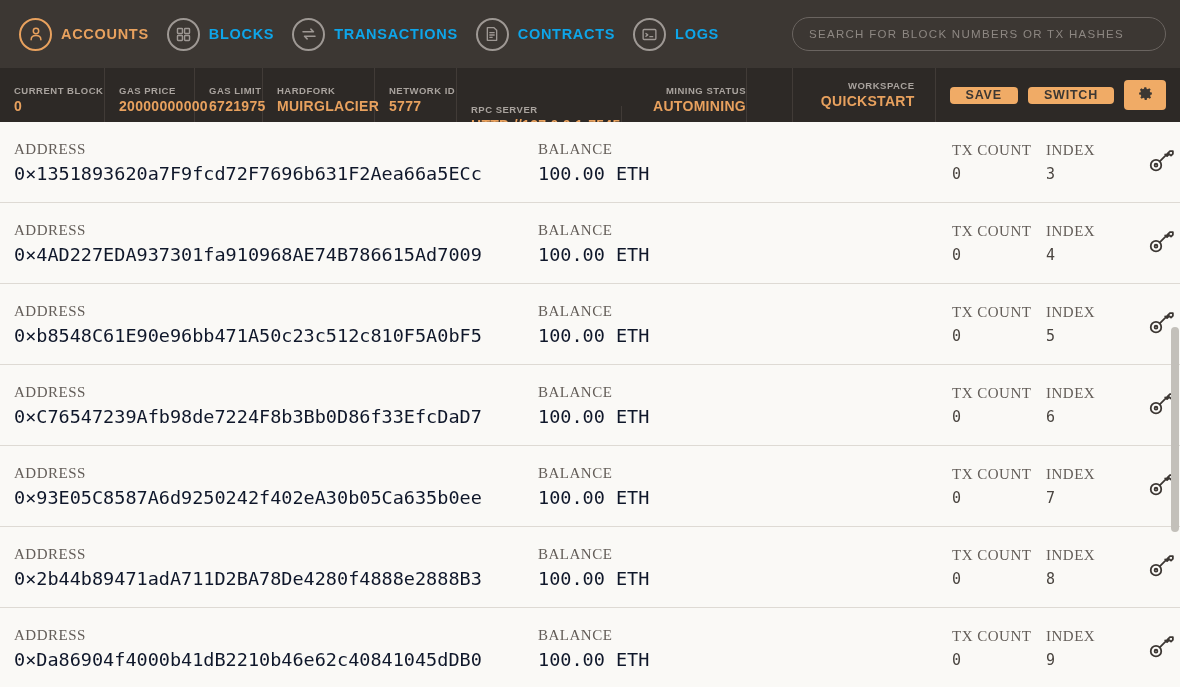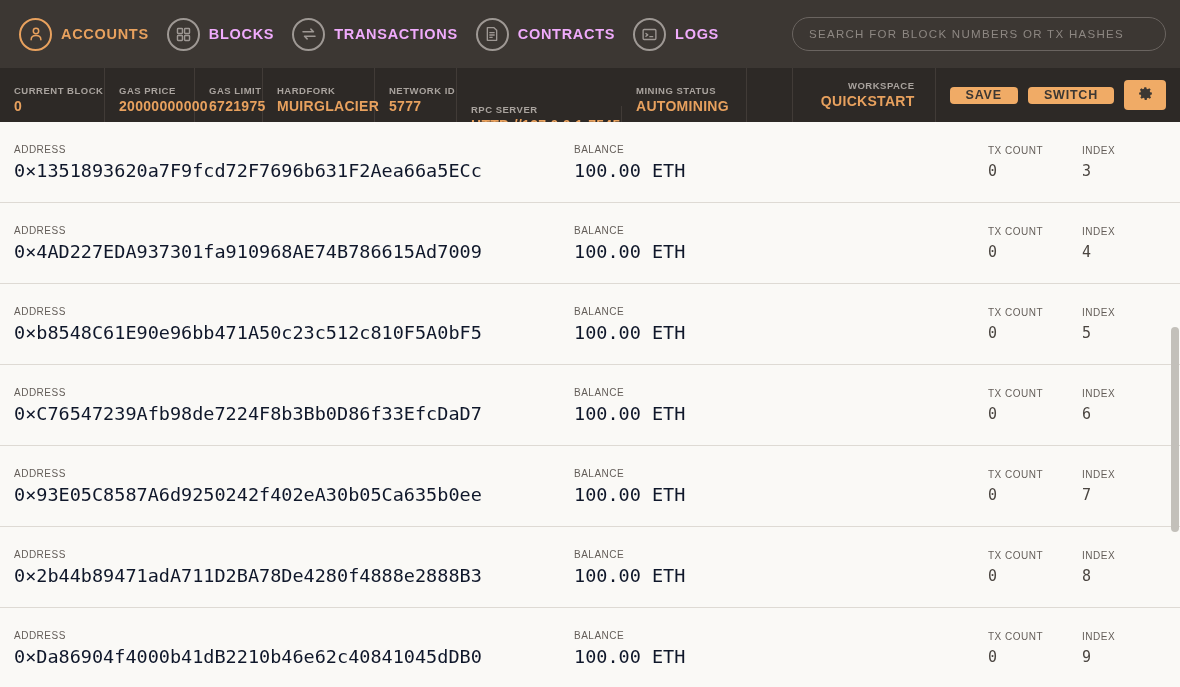--- a/index.html
+++ b/index.html
@@ -50,21 +50,21 @@
     align-items: center;
     justify-content: center;
     flex: 0 0 33px;
   }
   .tab.active .tab-ring { border-color: #e8a15e; }
 
   .tab-label {
     font-size: 14.5px;
     font-weight: bold;
     letter-spacing: 0.7px;
-    color: #f0abfc;
+    color: #0ea5e9;
     white-space: nowrap;
   }
   .tab.active .tab-label { color: #e8a15e; }
 
   .tab-ring svg { display: block; }
 
   .search-wrap {
     margin-left: 16px;
     flex: 1;
     display: flex;
@@ -130,21 +130,21 @@
     color: #e8a15e;
     white-space: nowrap;
   }
 
   .stat-cb    { width: 105px; }
   .stat-gp    { width: 90px; }
   .stat-gl    { width: 68px; }
   .stat-hf    { width: 112px; }
   .stat-nid   { width: 82px; }
   .stat-rpc   { width: 165px; margin-top: 38px; }
-  .stat-mine  { width: 125px; }
+  .stat-mine  { width: 125px; align-items: flex-end; }
 
   .stats-spacer { flex: 1; border-right: 1px solid #413b37; }
 
   .ws-block {
     padding: 12px 20px 0 14px;
     display: flex;
     flex-direction: column;
     align-items: flex-end;
     border-right: 1px solid #413b37;
   }
@@ -193,37 +193,38 @@
   .row {
     height: 81px;
     border-bottom: 1px solid #dedad4;
     display: flex;
     align-items: center;
     padding: 0 18px 0 14px;
     background: #faf9f6;
   }
 
   .col-label {
-    font-size: 10px;
+    font-size: 15px;
     letter-spacing: 0.5px;
     color: #635d58;
     text-transform: uppercase;
     margin-bottom: 5px;
     white-space: nowrap;
+    font-family: Liberation Serif, serif;
   }
   .col-value {
     font-family: "DejaVu Sans Mono", monospace;
     font-size: 18.5px;
     color: #0f172a;
     letter-spacing: 0px;
     white-space: nowrap;
   }
 
   .c-address { width: 524px; flex: 0 0 524px; }
-  .c-balance { width: 414px; flex: 0 0 414px; margin-left: 36px; }
+  .c-balance { width: 414px; flex: 0 0 414px; }
   .c-txcount { width: 94px;  flex: 0 0 94px; }
   .c-index   { width: 97px;  flex: 0 0 97px; }
 
   .c-txcount .col-value,
   .c-index   .col-value { font-size: 15px; color: #4a4540; }
   .c-txcount .col-label,
   .c-index   .col-label { margin-bottom: 6px; }
 
   .key-cell {
     flex: 1;

